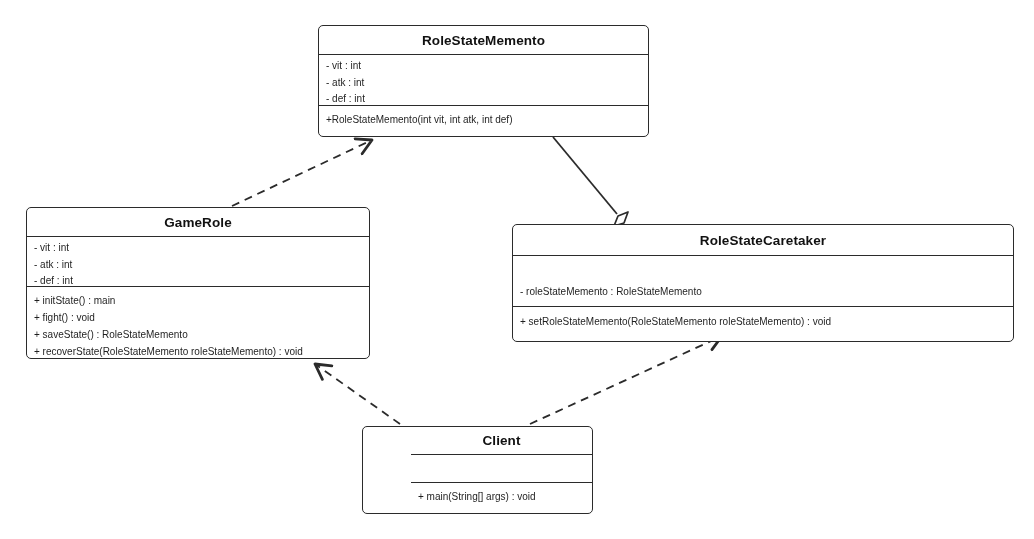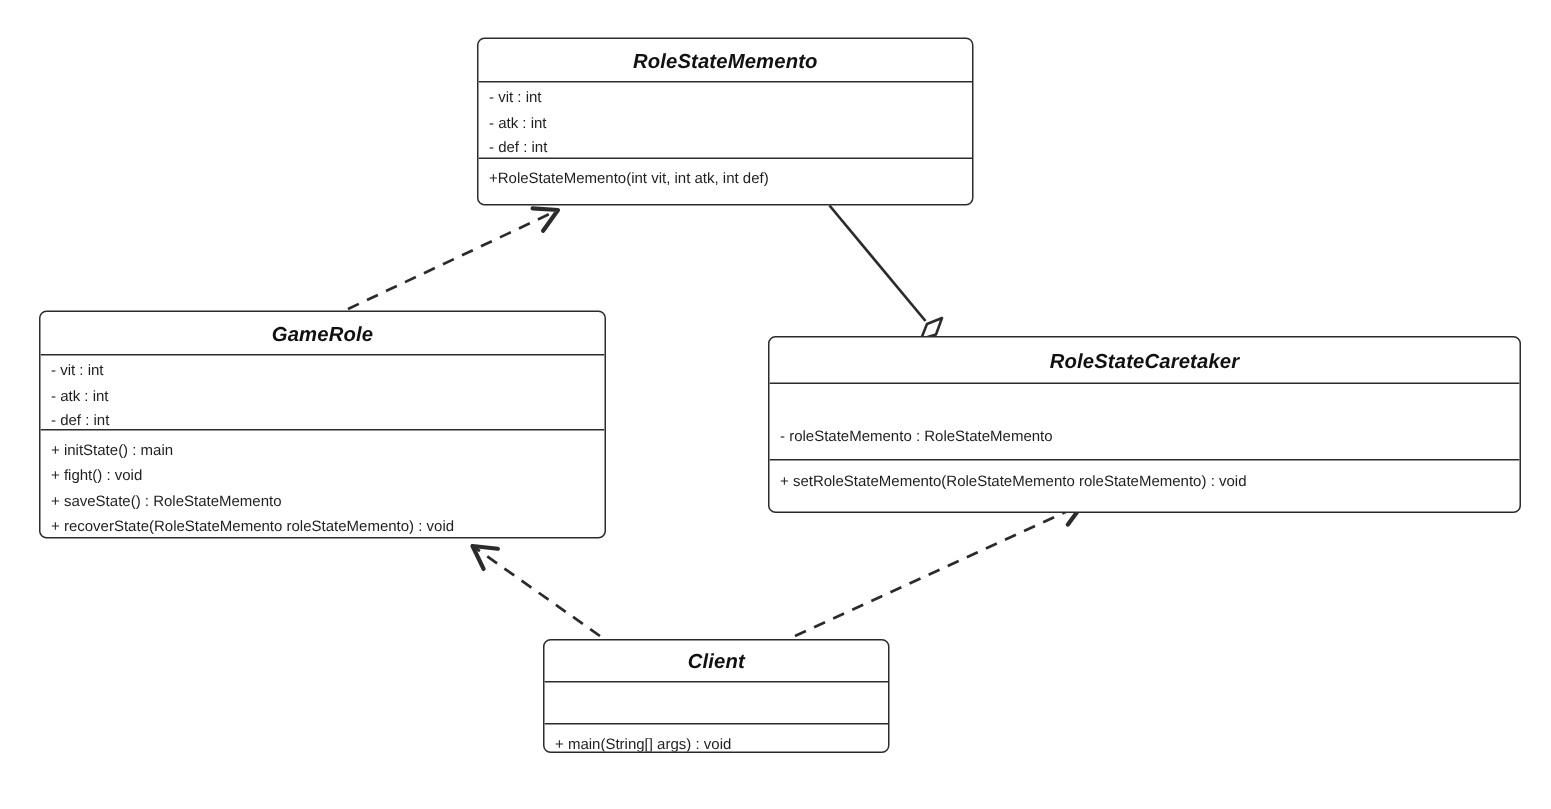--- a/index.html
+++ b/index.html
@@ -42,21 +42,20 @@
     text-align: center;
     font-weight: bold;
     font-size: 13.5px;
     letter-spacing: 0.1px;
     color: #111111;
     border-bottom: 1.6px solid #2b2b2b;
     box-sizing: border-box;
     display: flex;
     align-items: center;
     justify-content: center;
-    font-style: italic;
   }
   .uml-compartment {
     box-sizing: border-box;
     overflow: hidden;
     padding: 4px 7px 2px 7px;
   }
   .uml-compartment.divided {
     border-bottom: 1.6px solid #2b2b2b;
   }
   .uml-member {
@@ -79,42 +78,43 @@
     width: 331px;
     height: 112px;
   }
   #class-rolestatememento .uml-title { height: 29px; }
   #class-rolestatememento .attrs { height: 51px; padding-top: 3px; }
   #class-rolestatememento .ops { height: 29px; padding-top: 5px; }
 
   #class-gamerole {
     left: 26px;
     top: 207px;
-    width: 378px;
+    width: 344px;
     height: 152px;
   }
   #class-gamerole .uml-title { height: 29px; }
   #class-gamerole .attrs { height: 50px; padding-top: 3px; }
   #class-gamerole .ops { height: 72px; padding-top: 5px; }
 
   #class-rolestatecaretaker {
     left: 512px;
     top: 224px;
     width: 502px;
     height: 118px;
   }
   #class-rolestatecaretaker .uml-title { height: 31px; }
   #class-rolestatecaretaker .attrs { height: 29px; padding-top: 5px; margin-top: 22px; }
   #class-rolestatecaretaker .ops { height: 45px; padding-top: 6px; }
 
   #class-client {
     left: 362px;
     top: 426px;
     width: 231px;
-    height: 76px;
+    height: 88px;
+    padding-left: 48px;
   }
   #class-client .uml-title { height: 28px; }
   #class-client .attrs { height: 28px; }
   #class-client .ops { height: 30px; padding-top: 5px; }
 </style>
 </head>
 <body>
 
 <div id="diagram-canvas">
 

